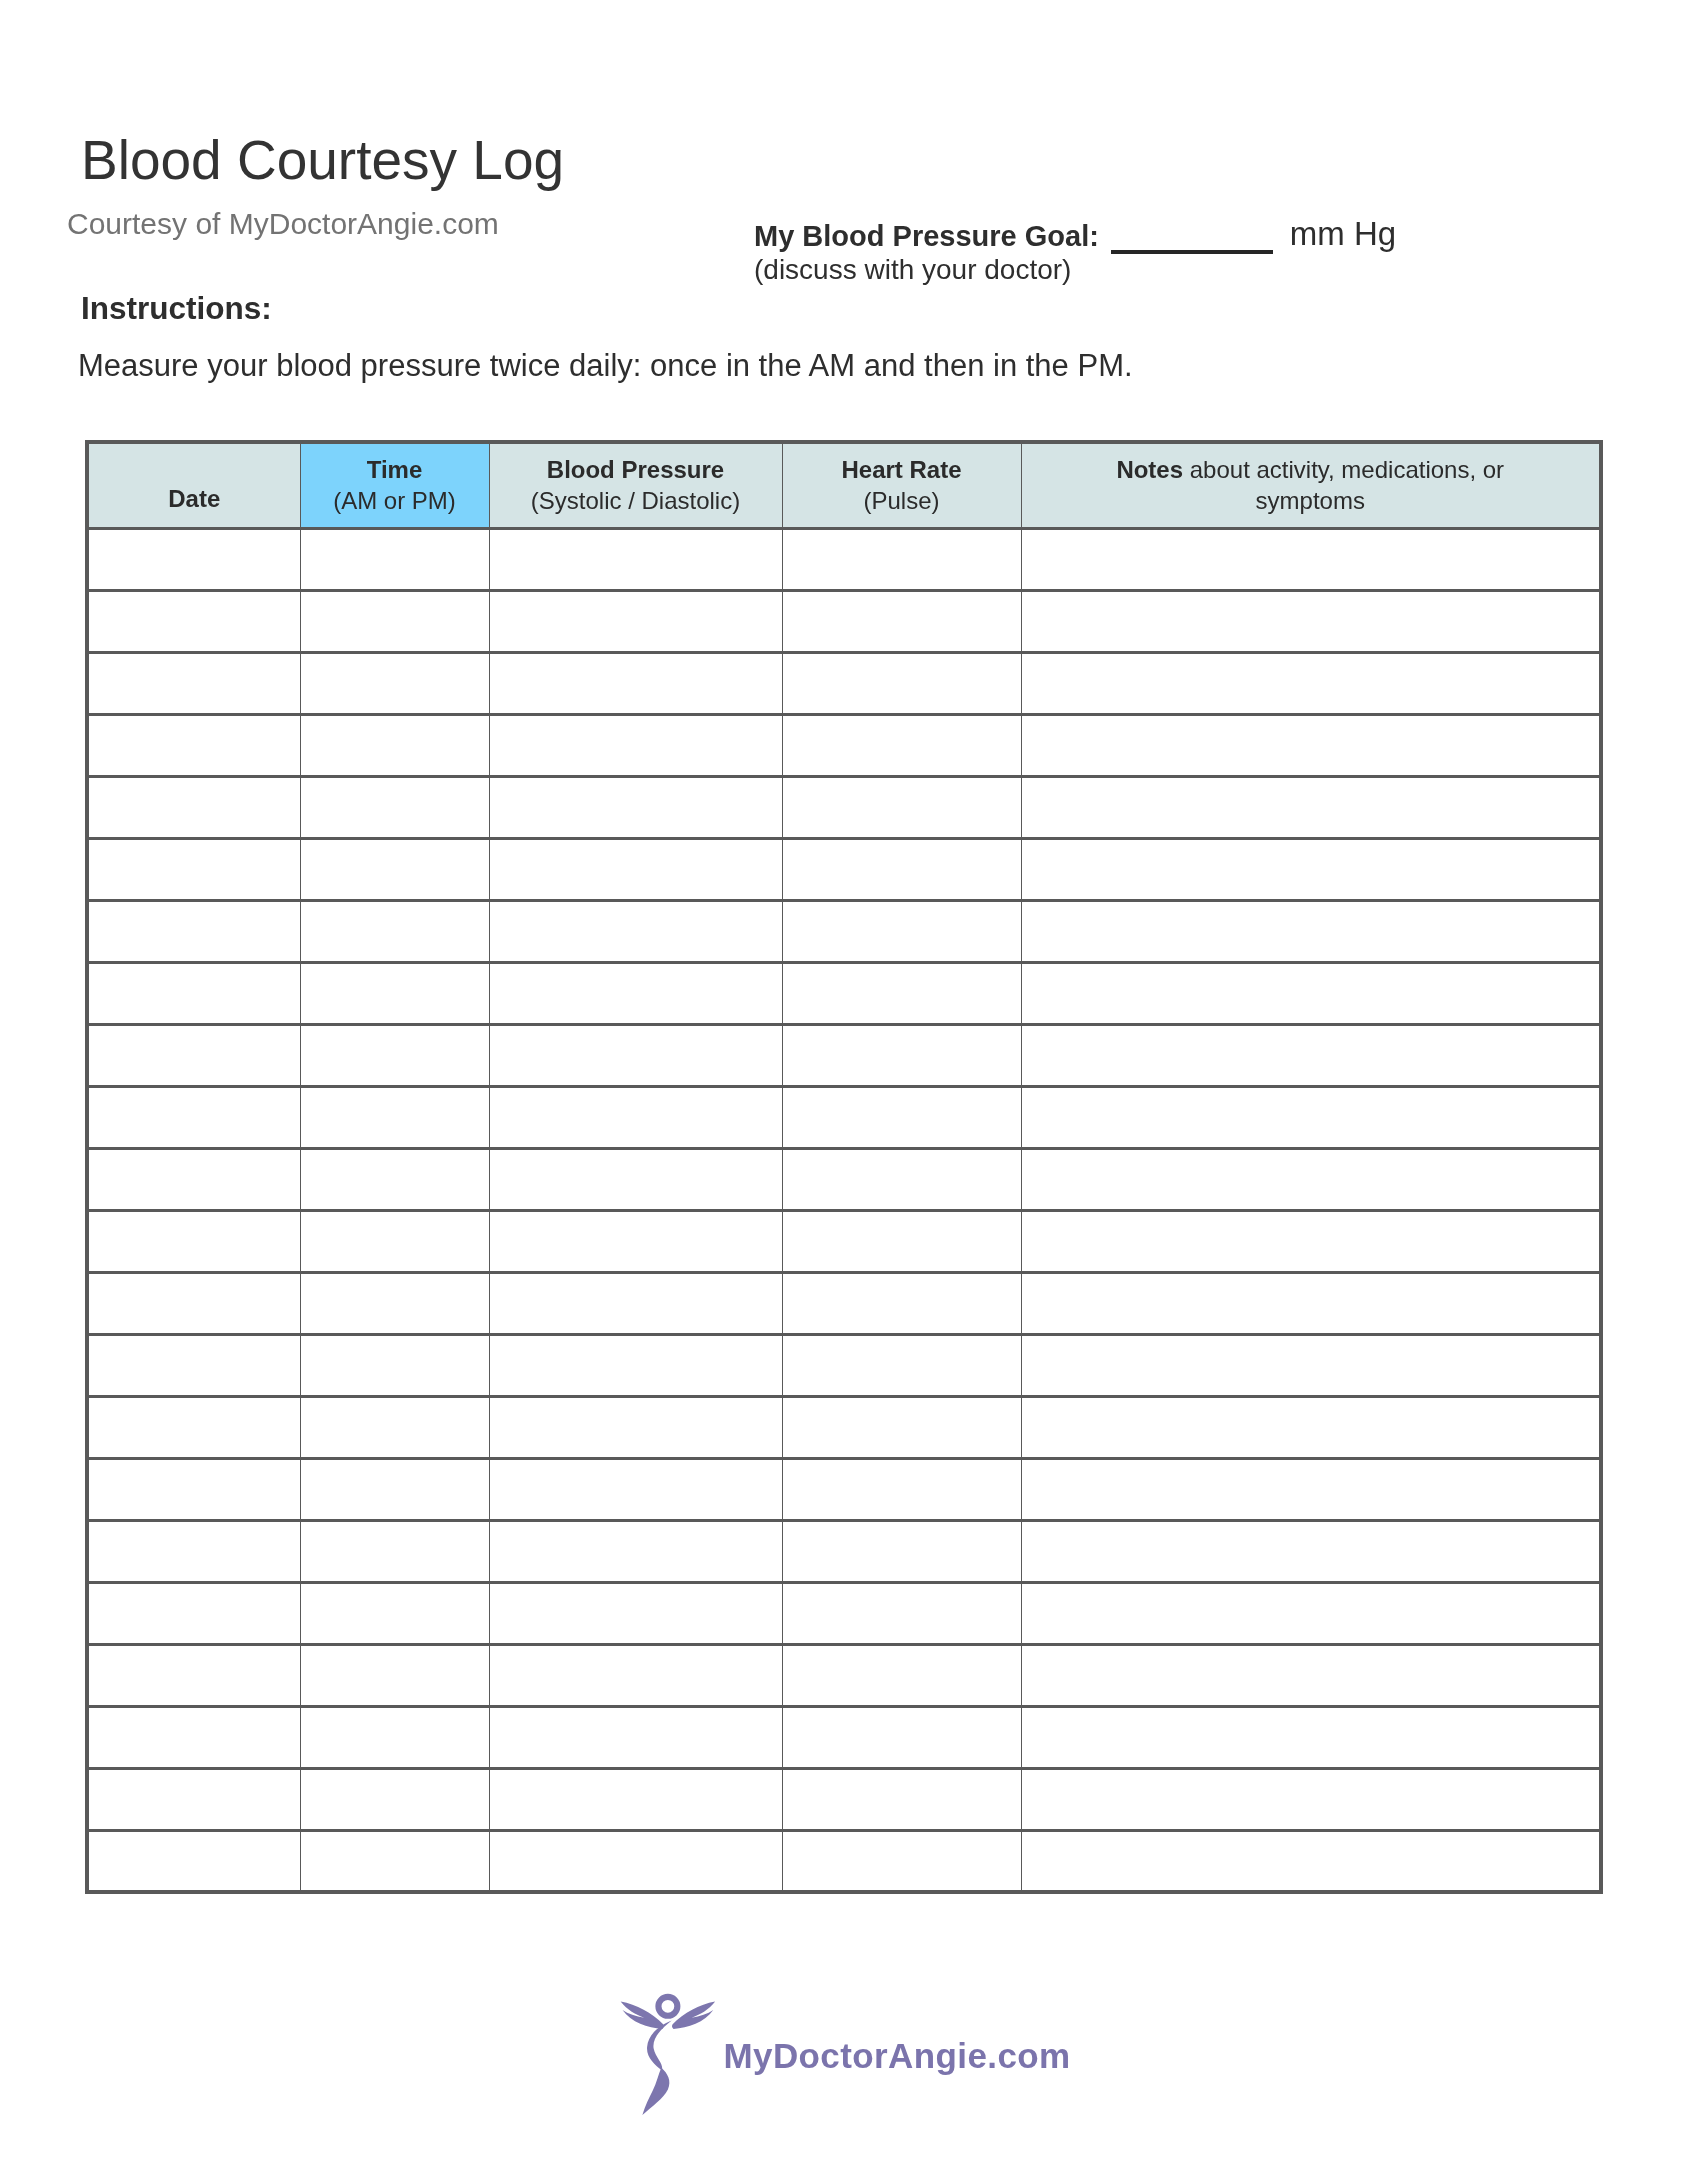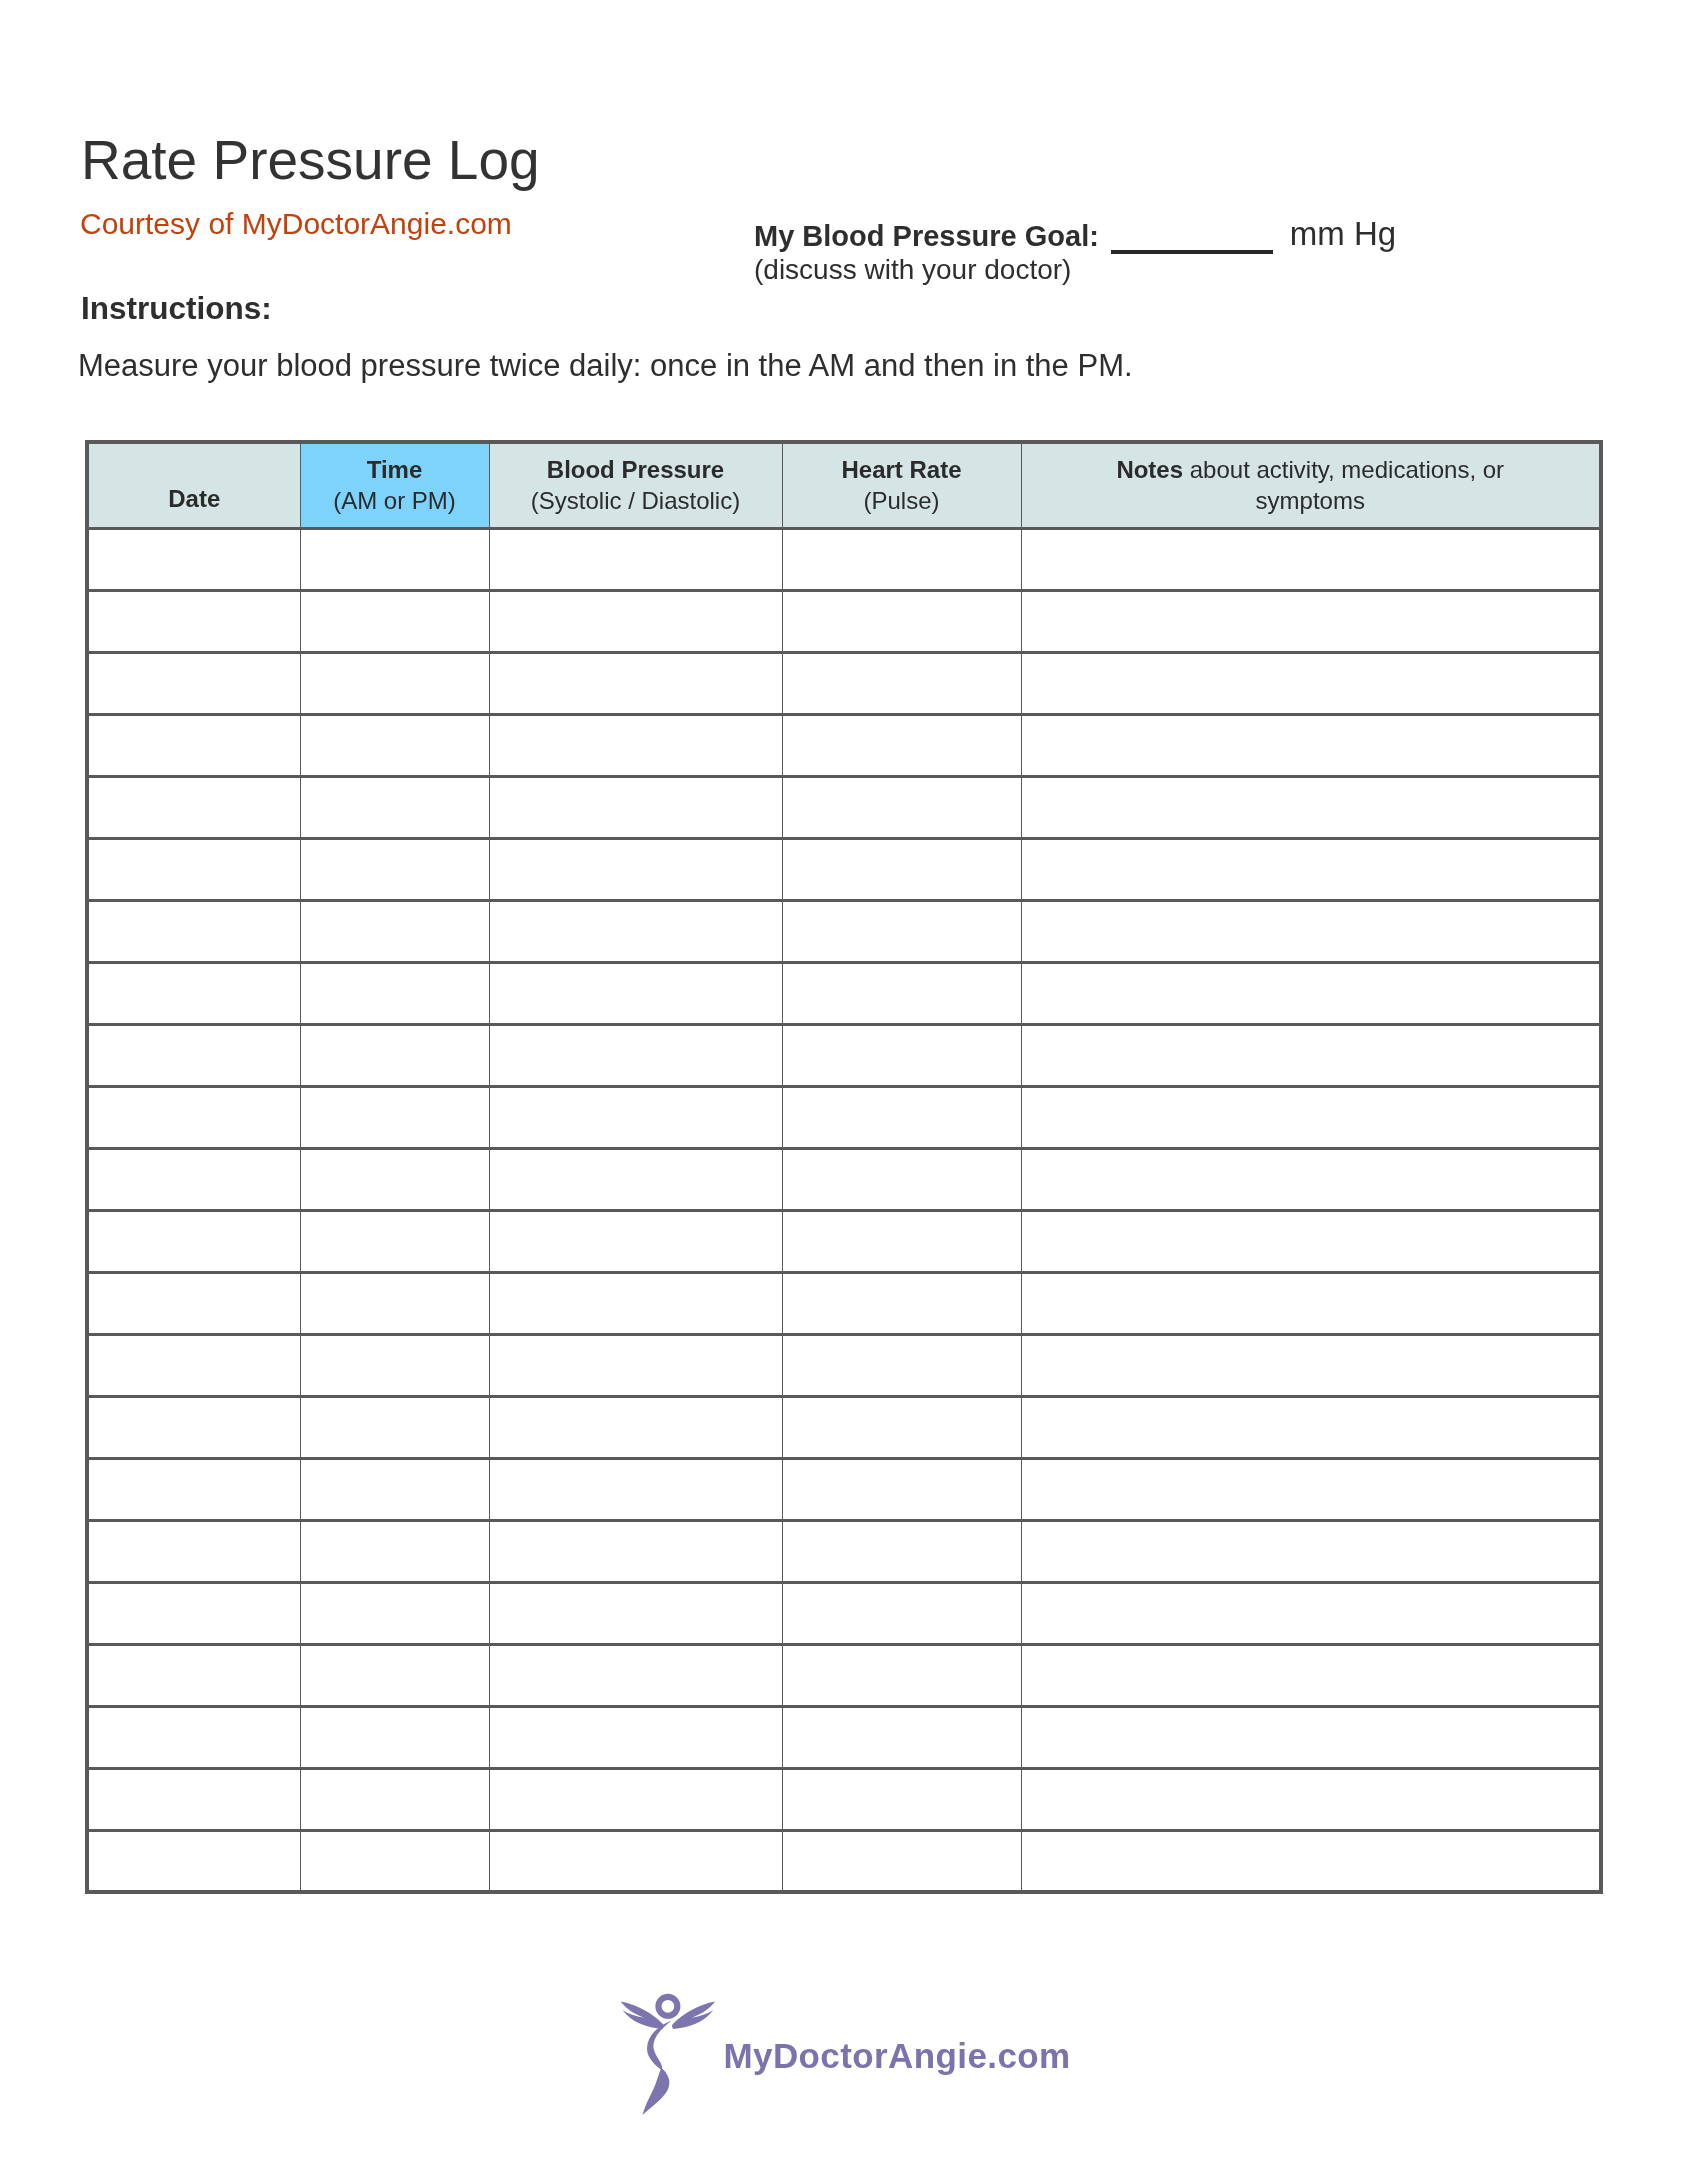--- a/index.html
+++ b/index.html
@@ -2,21 +2,21 @@
 <html style="font-size:13.6px"><head>
 <meta charset="utf-8">
 <style>
   * { margin:0; padding:0; box-sizing:border-box; }
   html,body { background:#ffffff; }
   body { font-family:"Liberation Sans", sans-serif; color:#2e2e2e; }
   .page { position:relative; width:1685px; height:2181px; background:#fff; overflow:hidden; }
 
   
   .title { position:absolute; left:81px; top:128px; font-size:55px; font-weight:400; color:#333; letter-spacing:0; }
-  .subtitle { position:absolute; left:80px; top:207px; font-size:30px; color:#c2410c; }
+  .subtitle { position:absolute; left:67px; top:207px; font-size:30px; color:#737373; }
 
   .name-row { position:absolute; left:754px; top:128px; display:flex; align-items:flex-end; }
   .name-label { font-size:29px; font-weight:700; line-height:1.2; }
   .blank-line { display:inline-block; border-bottom:4.3px solid #262626; height:31px; }
   .name-line { width:504px; margin-left:17px; }
 
   .goal-row { position:absolute; left:754px; top:213px; display:flex; align-items:flex-end; }
   .goal-label { font-size:29px; font-weight:700; line-height:1.2; }
   .goal-line { width:162px; margin-left:12px; }
   .goal-unit { font-size:33px; font-weight:400; margin-left:17px; line-height:1.25; }
@@ -43,21 +43,21 @@
   .footer { position:absolute; left:0; top:1993px; width:100%; display:flex;
             justify-content:center; align-items:center; }
   .logo-svg { width:104px; height:129px; flex:0 0 auto; margin-right:5.1px; margin-top:-3.4px; }
   .brand { font-size:35px; font-weight:700; color:#7b74ac; letter-spacing:0.4px; }
 </style>
 </head>
 <body>
 
 <div class="page">
 
-  <h1 class="title">Rate Pressure Log</h1>
+  <h1 class="title">Blood Courtesy Log</h1>
   <div class="subtitle">Courtesy of MyDoctorAngie.com</div>
 
 
   <div class="goal-row">
     <span class="goal-label">My Blood Pressure Goal:</span>
     <span class="blank-line goal-line"></span>
     <span class="goal-unit">mm Hg</span>
   </div>
   <div class="goal-note">(discuss with your doctor)</div>
 

